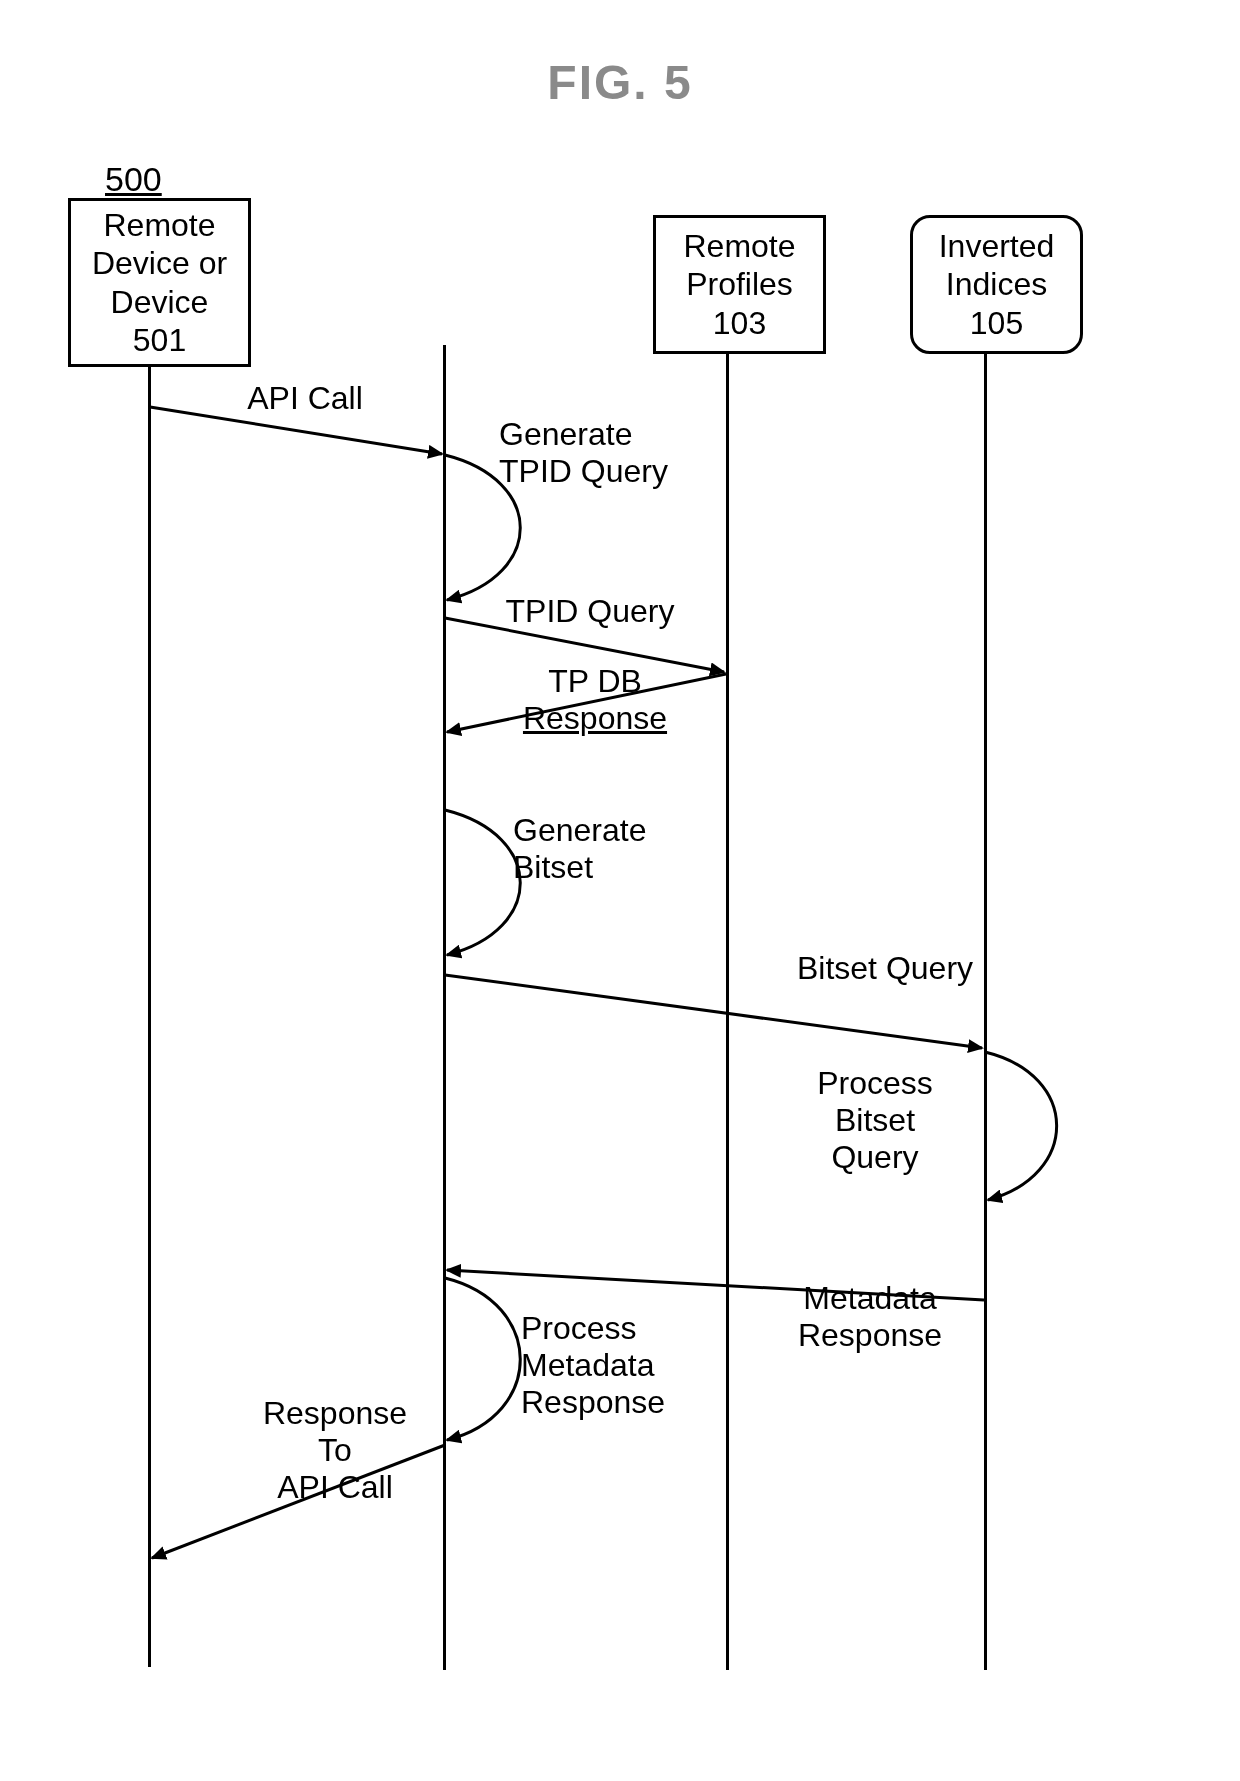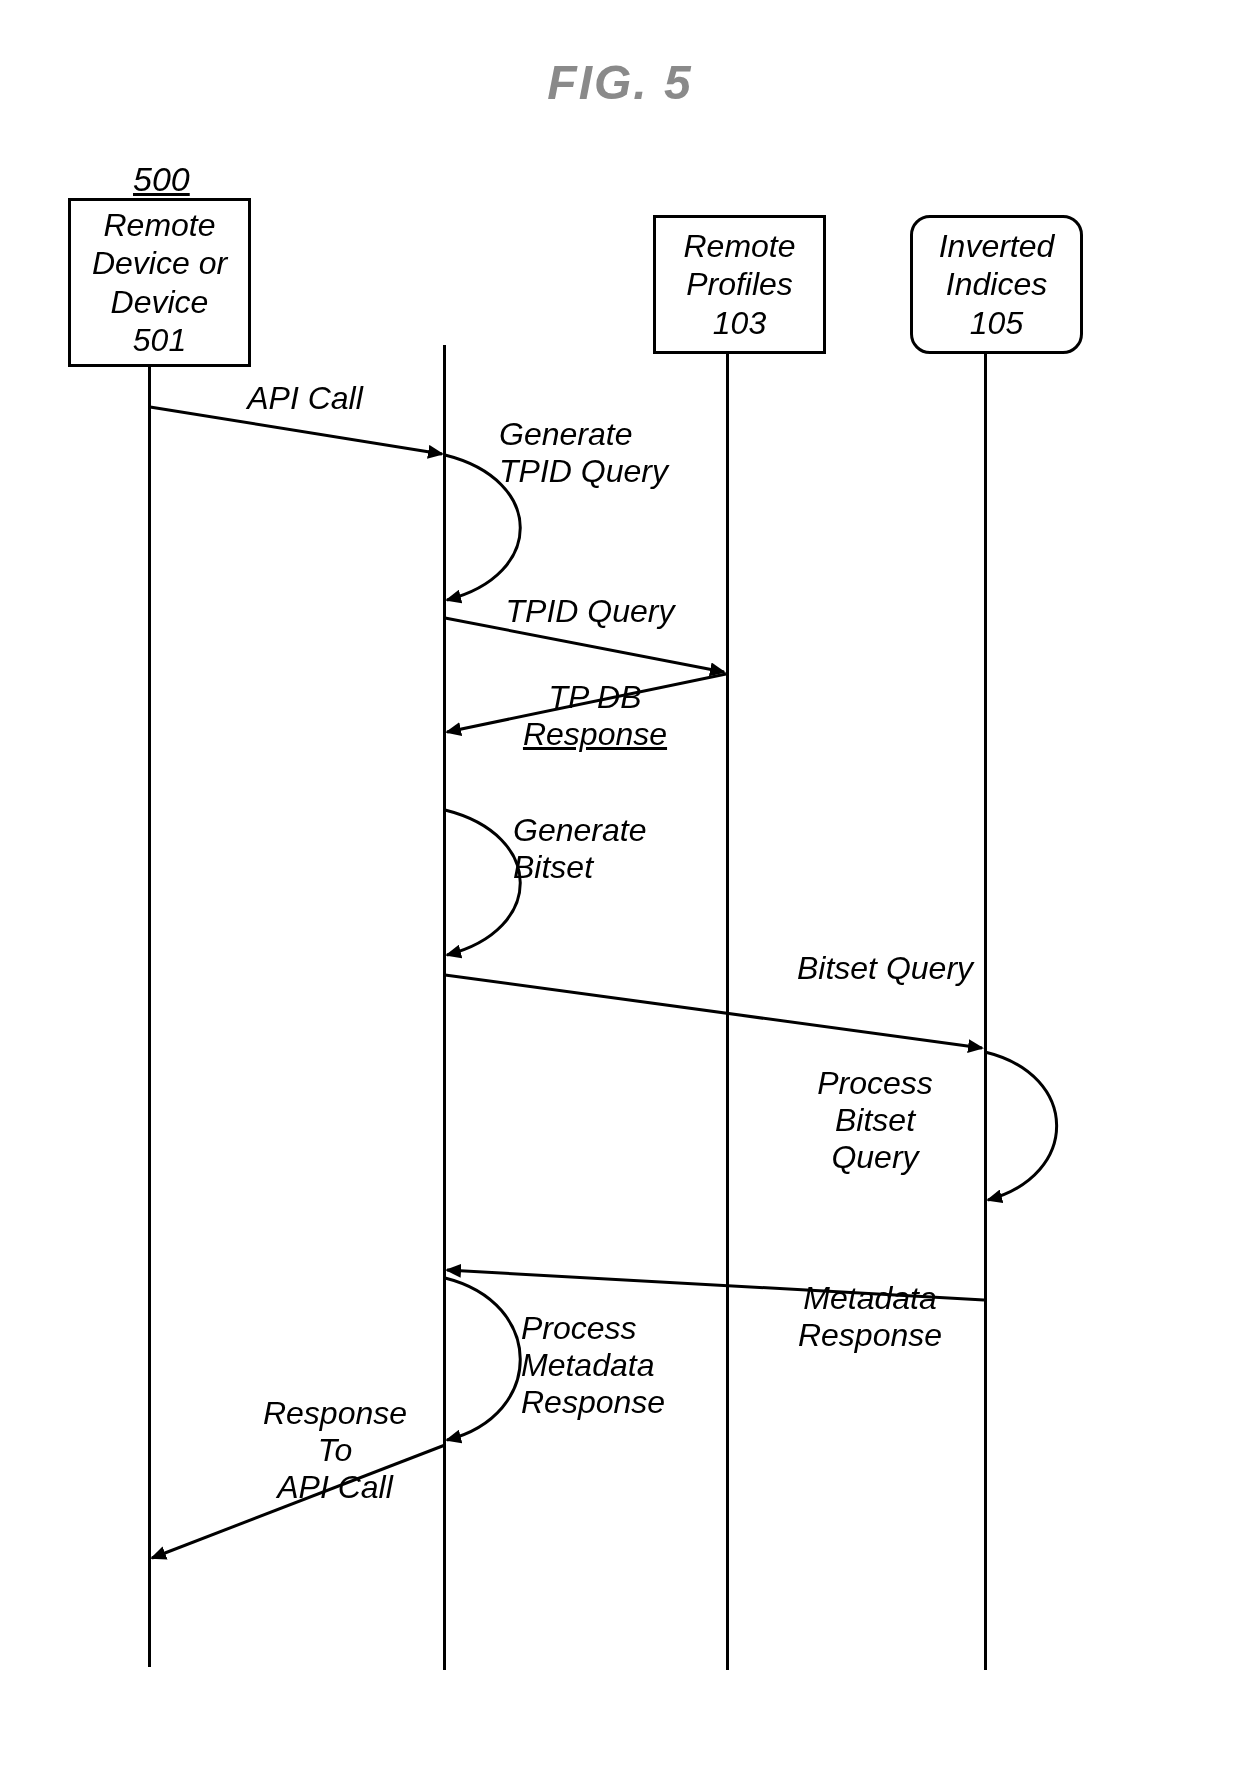--- a/index.html
+++ b/index.html
@@ -7,40 +7,38 @@
     padding: 0;
     background: #fff;
     font-family: Arial, Helvetica, sans-serif;
     color: #000;
   }
   .page {
     position: relative;
     width: 1240px;
     height: 1781px;
     background: #fff;
-    font-style: italic;
   }
   .fig-title {
     position: absolute;
     top: 55px;
     left: 0;
     width: 1240px;
     text-align: center;
     font-size: 48px;
     font-weight: bold;
     letter-spacing: 2px;
     color: #8a8a8a;
   }
   .diagram-ref {
     position: absolute;
     top: 160px;
     left: 105px;
     font-size: 34px;
     text-decoration: underline;
-    margin-left: 28px;
   }
   .lifeline-box {
     position: absolute;
     background: #fff;
     border: 3px solid #000;
     text-align: center;
     font-size: 32px;
     line-height: 1.2;
     display: flex;
     flex-direction: column;
@@ -127,21 +125,21 @@
 
   <div class="msg-label" style="left:215px; top:380px; width:180px;">API Call</div>
 
   <div class="msg-label right" style="left:478px; top:416px; width:220px;">
     <span>Generate</span><br>
     <span>TPID Query</span>
   </div>
 
   <div class="msg-label" style="left:480px; top:593px; width:220px;">TPID Query</div>
 
-  <div class="msg-label" style="left:495px; top:663px; width:200px;margin-top:16px;">
+  <div class="msg-label" style="left:495px; top:663px; width:200px;">
     <span>TP DB</span><br>
     <span style="text-decoration:underline">Response</span>
   </div>
 
   <div class="msg-label right" style="left:492px; top:812px; width:200px;">
     <span>Generate</span><br>
     <span>Bitset</span>
   </div>
 
   <div class="msg-label" style="left:770px; top:950px; width:230px;">Bitset Query</div>

